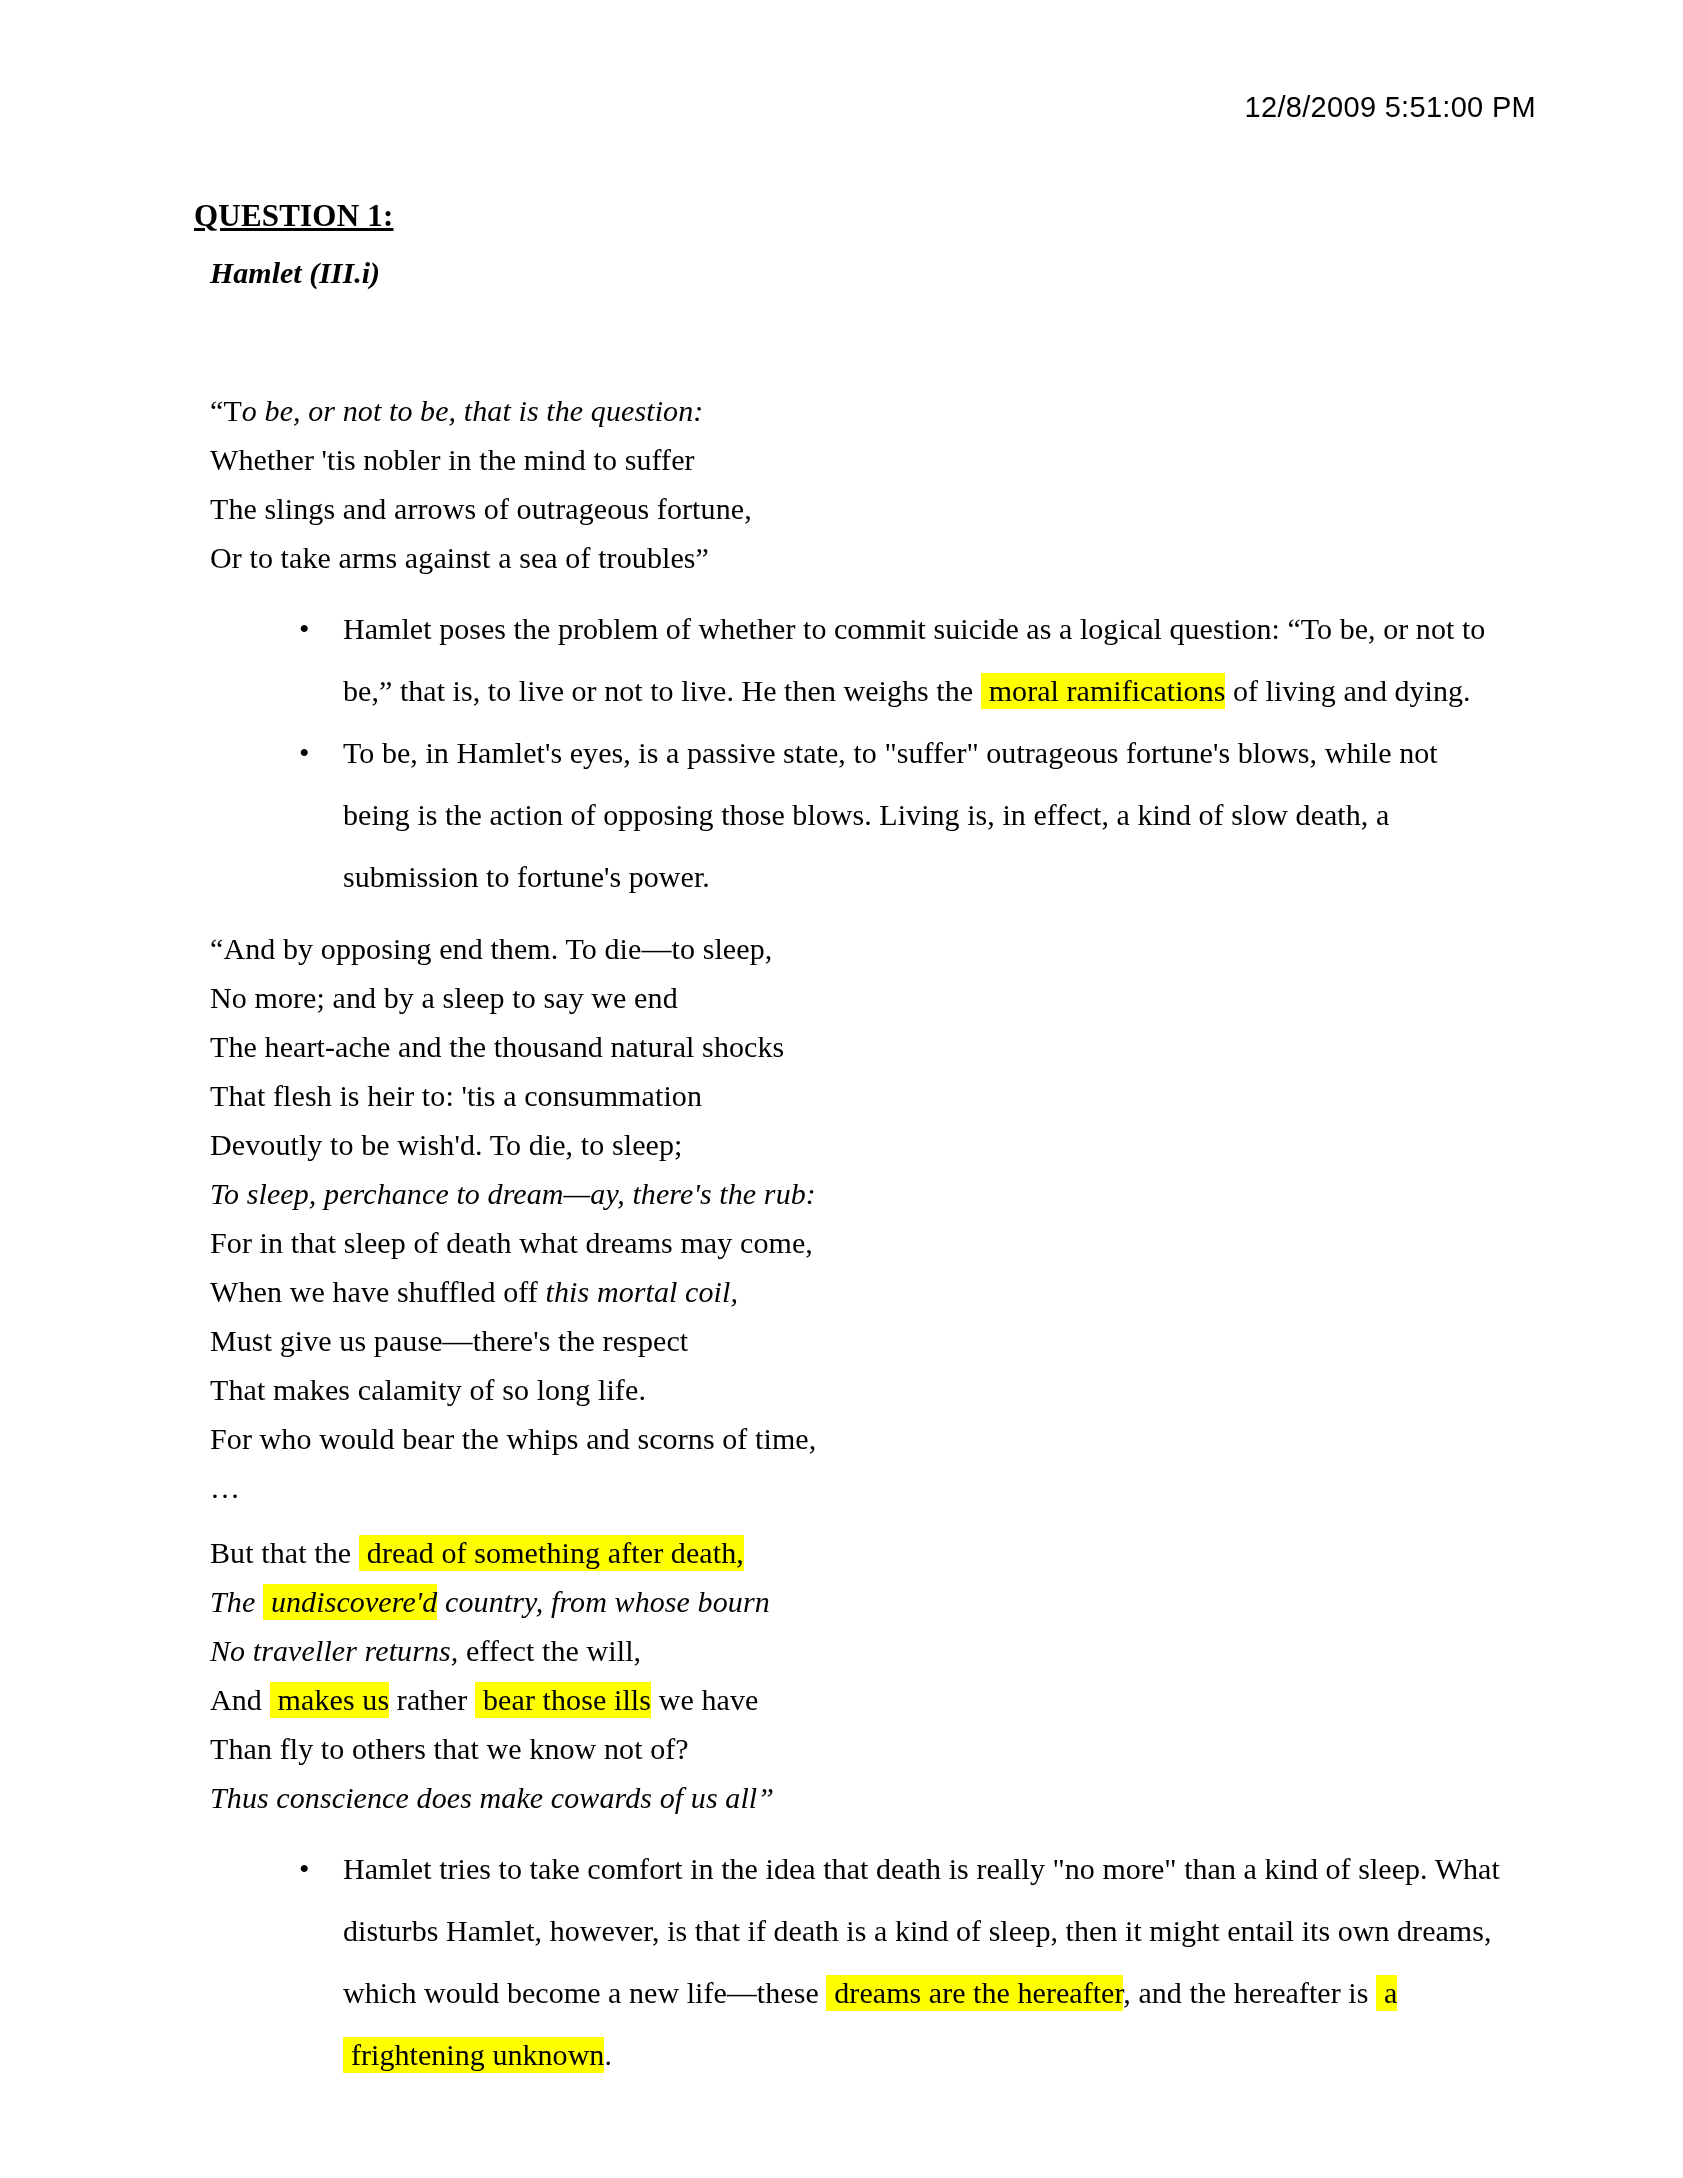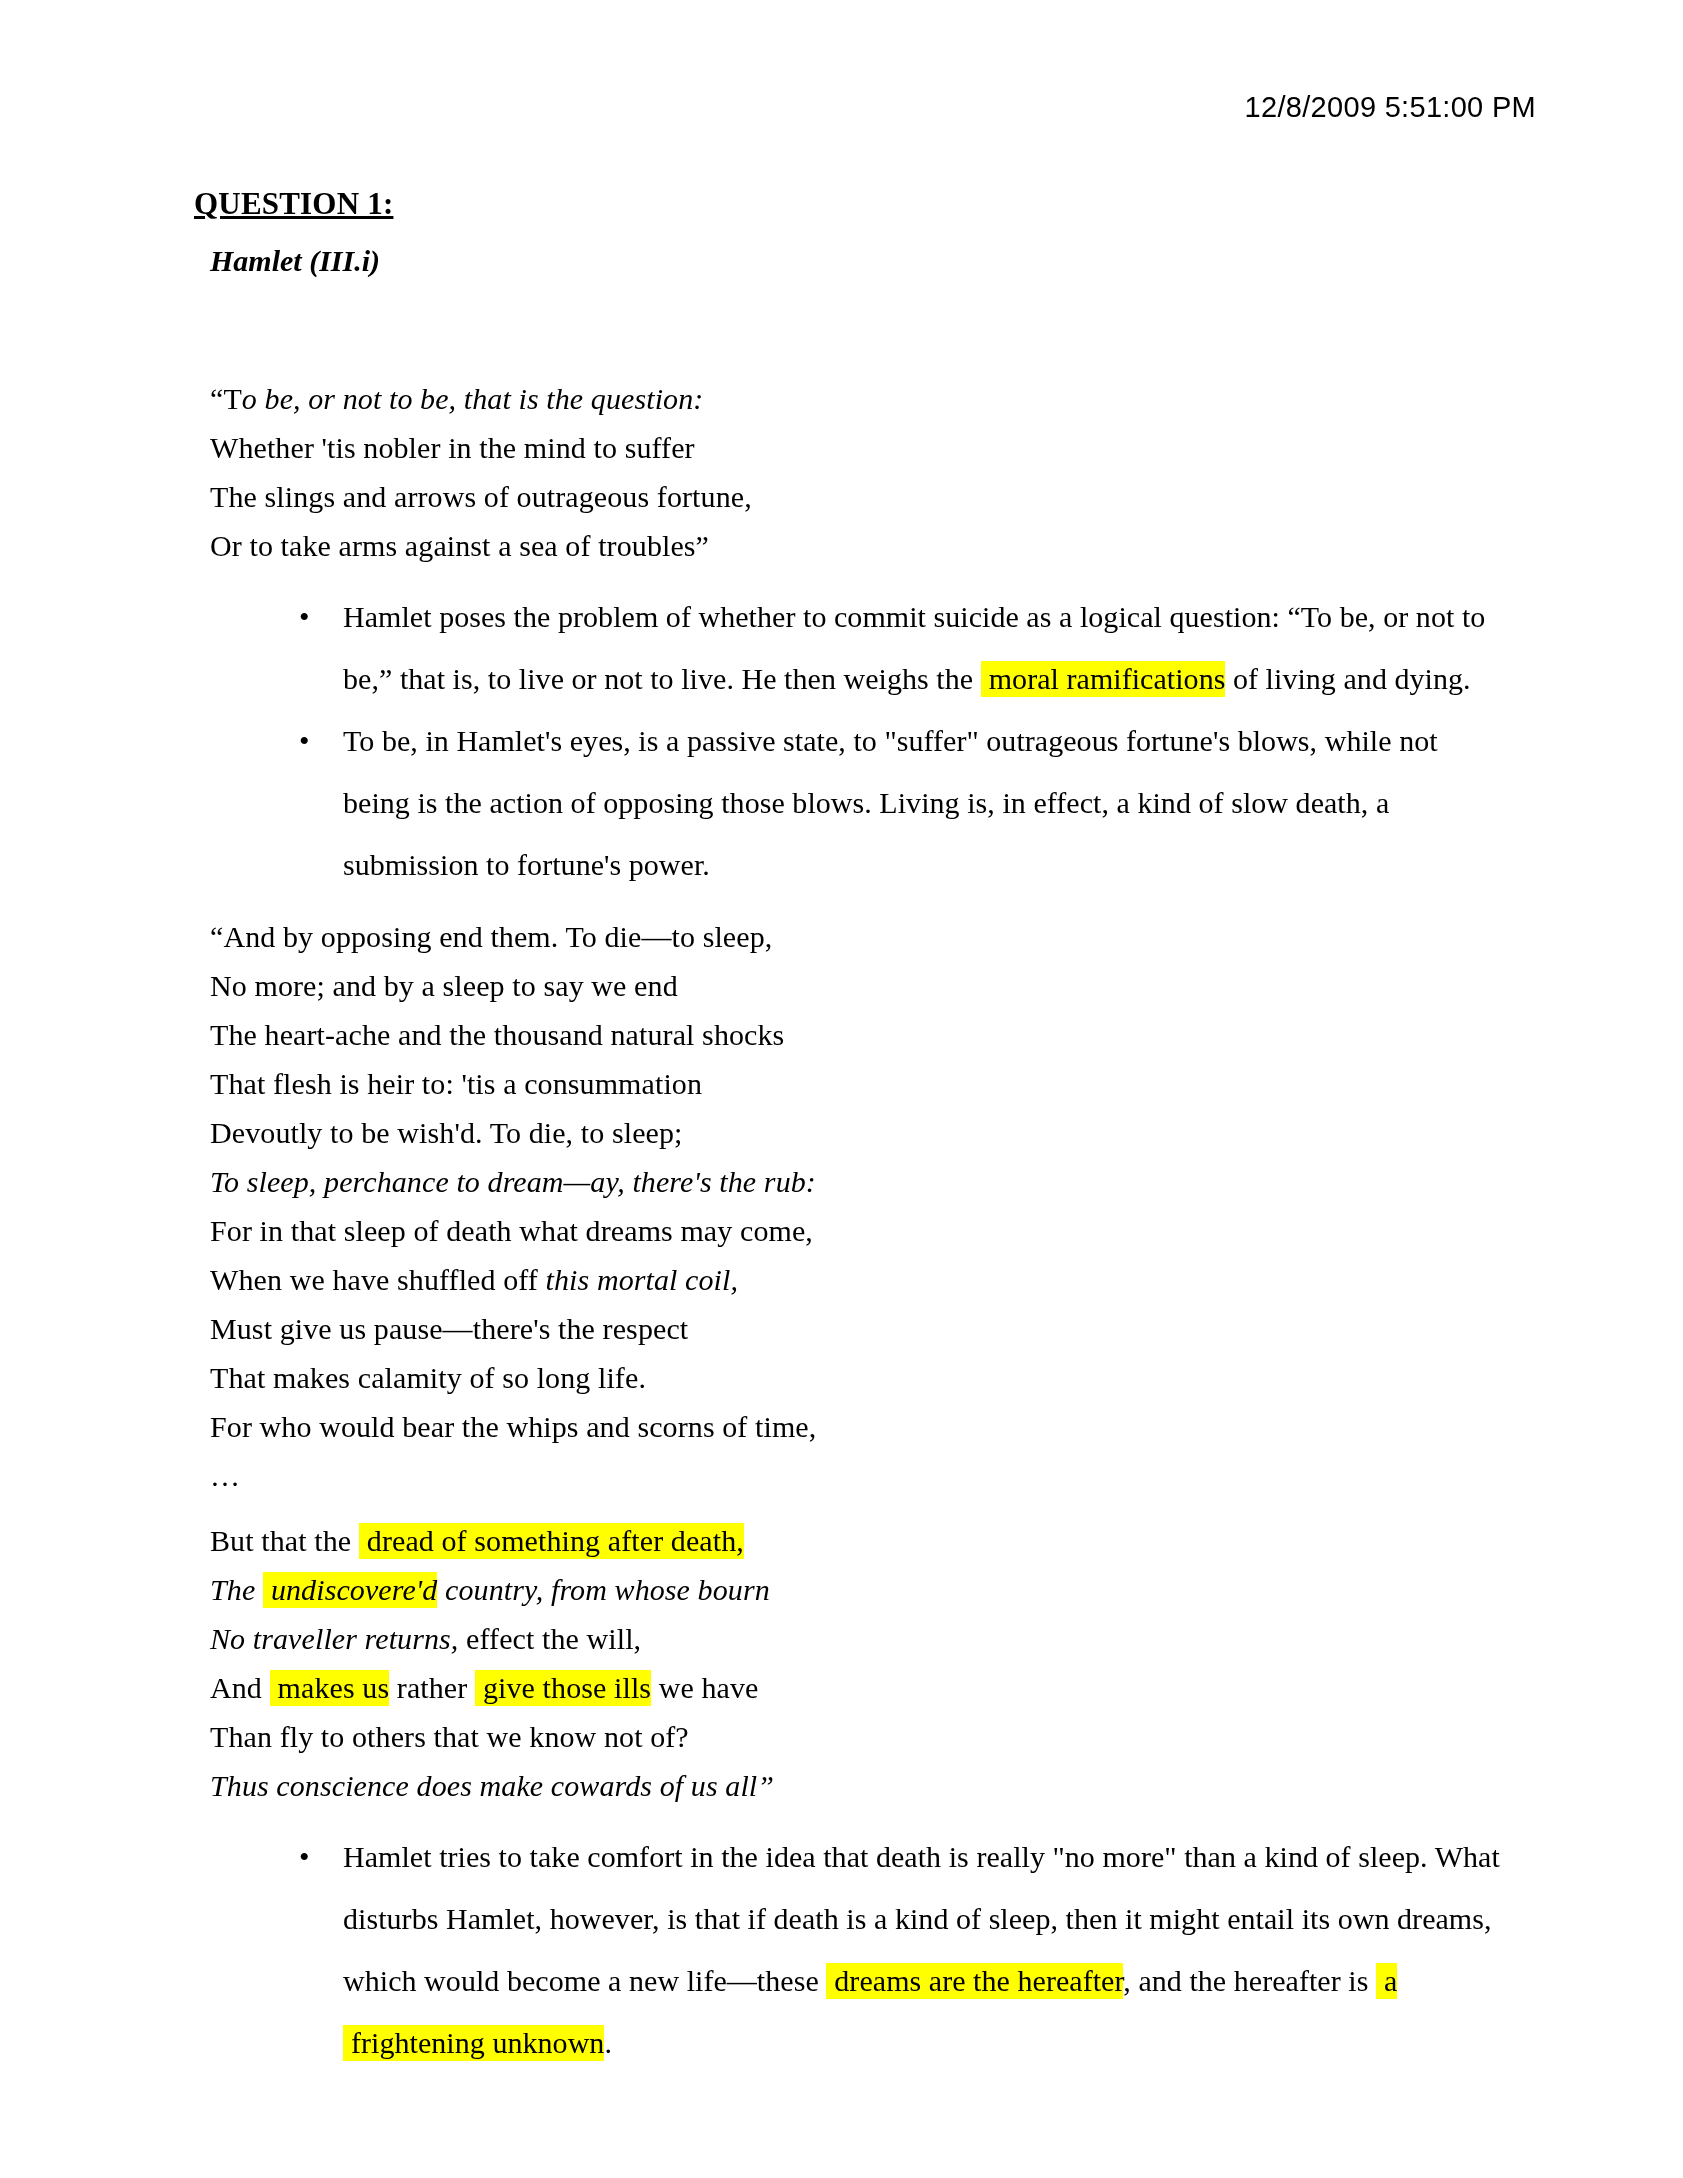--- a/index.html
+++ b/index.html
@@ -48,21 +48,21 @@
     left: 194px;
     width: 1307px;
   }
 
   .q-title {
     font-size: 31px;
     font-weight: bold;
     text-decoration: underline;
     letter-spacing: 0.2px;
     line-height: 1.32;
-    margin: 0 0 4px 0;
+    margin: 12px 0 4px 0;
   }
   .play-ref {
     font-size: 30px;
     font-weight: bold;
     font-style: italic;
     line-height: 1.32;
     margin: 16px;
   }
 
   .spacer-lg { height: 61px; }
@@ -160,21 +160,21 @@
         <div class="verse-line"><span>Must give us pause—there's the respect</span></div>
         <div class="verse-line"><span>That makes calamity of so long life.</span></div>
         <div class="verse-line"><span>For who would bear the whips and scorns of time,</span></div>
         <div class="ellipsis-line"><span>…</span></div>
       </div>
 
     <div class="verse" id="quote-3-host">
         <div class="verse-line"><span>But that the </span><span class="hl">dread of something after death,</span></div>
         <div class="verse-line"><span class="ital">The </span><span class="hl ital">undiscovere'd</span><span class="ital"> country, from whose bourn</span></div>
         <div class="verse-line"><span class="ital">No traveller returns,</span><span> effect the will,</span></div>
-        <div class="verse-line"><span>And </span><span class="hl">makes us</span><span> rather </span><span class="hl">give those ills</span><span> we have</span></div>
+        <div class="verse-line"><span>And </span><span class="hl">makes us</span><span> rather </span><span class="hl">bear those ills</span><span> we have</span></div>
         <div class="verse-line"><span>Than fly to others that we know not of?</span></div>
         <div class="verse-line"><span class="ital">Thus conscience does make cowards of us all”</span></div>
       </div>
 
     <div class="bullet-list" id="bullets-2-host">
         <div class="bullet-item"><span class="dot">•</span><span class="bullet-text"><span>Hamlet tries to take comfort in the idea that death is really "no more" than a kind of sleep. What disturbs Hamlet, however, is that if death is a kind of sleep, then it might entail its own dreams, which would become a new life—these </span><span class="hl">dreams are the hereafter</span><span>, and the hereafter is </span><span class="hl">a frightening unknown</span><span>.</span></span></div>
       </div>
 
   </div>
 </div>

